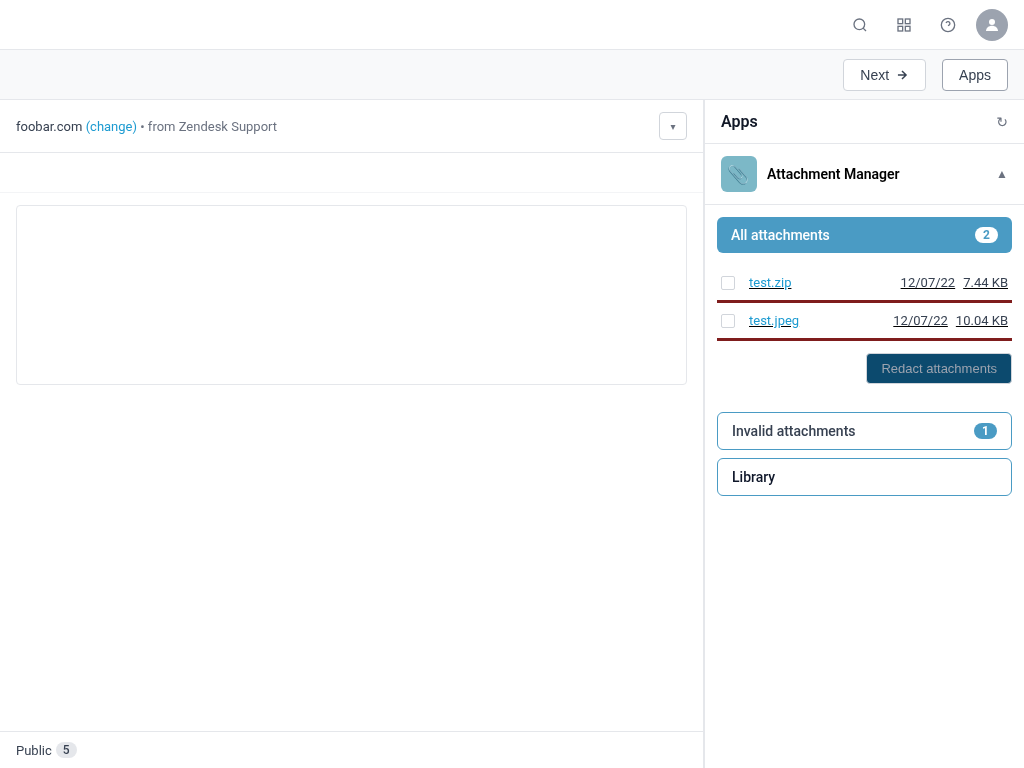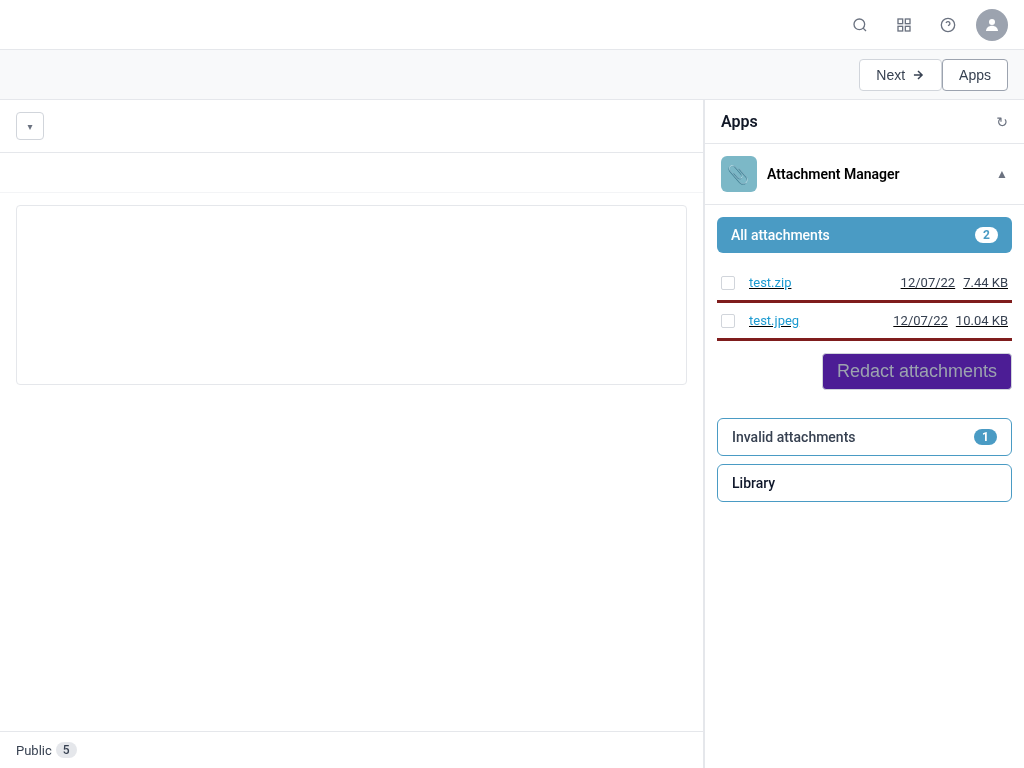--- a/index.html
+++ b/index.html
@@ -19,21 +19,21 @@
     .nav-avatar {
       width: 32px; height: 32px; border-radius: 50%; background: #9ca3af;
       display: flex; align-items: center; justify-content: center; cursor: pointer;
     }
 
     
     .action-bar {
       position: fixed; top: 50px; left: 0; right: 0; height: 50px;
       background: #f8f9fa; border-bottom: 1px solid #e5e7eb;
       display: flex; align-items: center; justify-content: flex-end;
-      padding: 0 16px; gap: 0; z-index: 100;
+      padding: 0 16px; gap: 16px; z-index: 100;
     }
     .btn-next {
       display: flex; align-items: center; gap: 6px;
       padding: 7px 16px; border: 1px solid #d1d5db; border-radius: 4px;
       background: #fff; cursor: pointer; font-size: 14px; color: #374151;
     }
     .btn-apps {
       padding: 7px 16px; border: 1px solid #d1d5db; border-radius: 4px;
       background: #fff; cursor: pointer; font-size: 14px; color: #374151;
       font-weight: 500;
@@ -148,21 +148,21 @@
       cursor: pointer;
     }
     .file-link { color: #1d9bd1; font-size: 13px; cursor: pointer; }
     .file-date { font-size: 13px; color: #374151; white-space: nowrap; }
     .file-size { font-size: 13px; color: #374151; text-align: right; white-space: nowrap; }
 
     
     .redact-section { padding: 12px; display: flex; justify-content: flex-end; }
     .btn-redact {
       padding: 7px 14px; border: 1px solid #d1d5db; border-radius: 4px;
-      background: #4c1d95; color: #9ca3af; font-size: 18px; cursor: not-allowed;
+      background: #0c4a6e; color: #9ca3af; font-size: 13px; cursor: not-allowed;
     }
 
     
     .tab-invalid {
       margin: 16px 12px 8px; border: 1px solid #4a9bc4; border-radius: 6px;
       display: flex; align-items: center; justify-content: space-between;
       padding: 10px 14px; cursor: pointer;
     }
     .tab-invalid-label { color: #374151; font-size: 14px; font-weight: 500; }
     .tab-invalid-badge {
@@ -218,20 +218,25 @@
         <path d="M5 12h14M12 5l7 7-7 7"></path>
       </svg>
   </button>
   <button class="btn-apps active">Apps</button>
 </div>
 
 <div class="main-layout">
 
   <div class="left-panel">
     <div class="left-header">
+      <div class="from-info">
+        <span>foobar.com</span>
+        <span class="change-link">(change)</span>
+        <span class="source">• from Zendesk Support</span>
+      </div>
       <button class="dropdown-btn">▾</button>
     </div>
 
     <div class="subject-row">
       <input class="subject-input" type="text" value="" placeholder="" style="">
     </div>
 
     <div class="body-area">
       <textarea class="body-textarea" style=""></textarea>
     </div>

